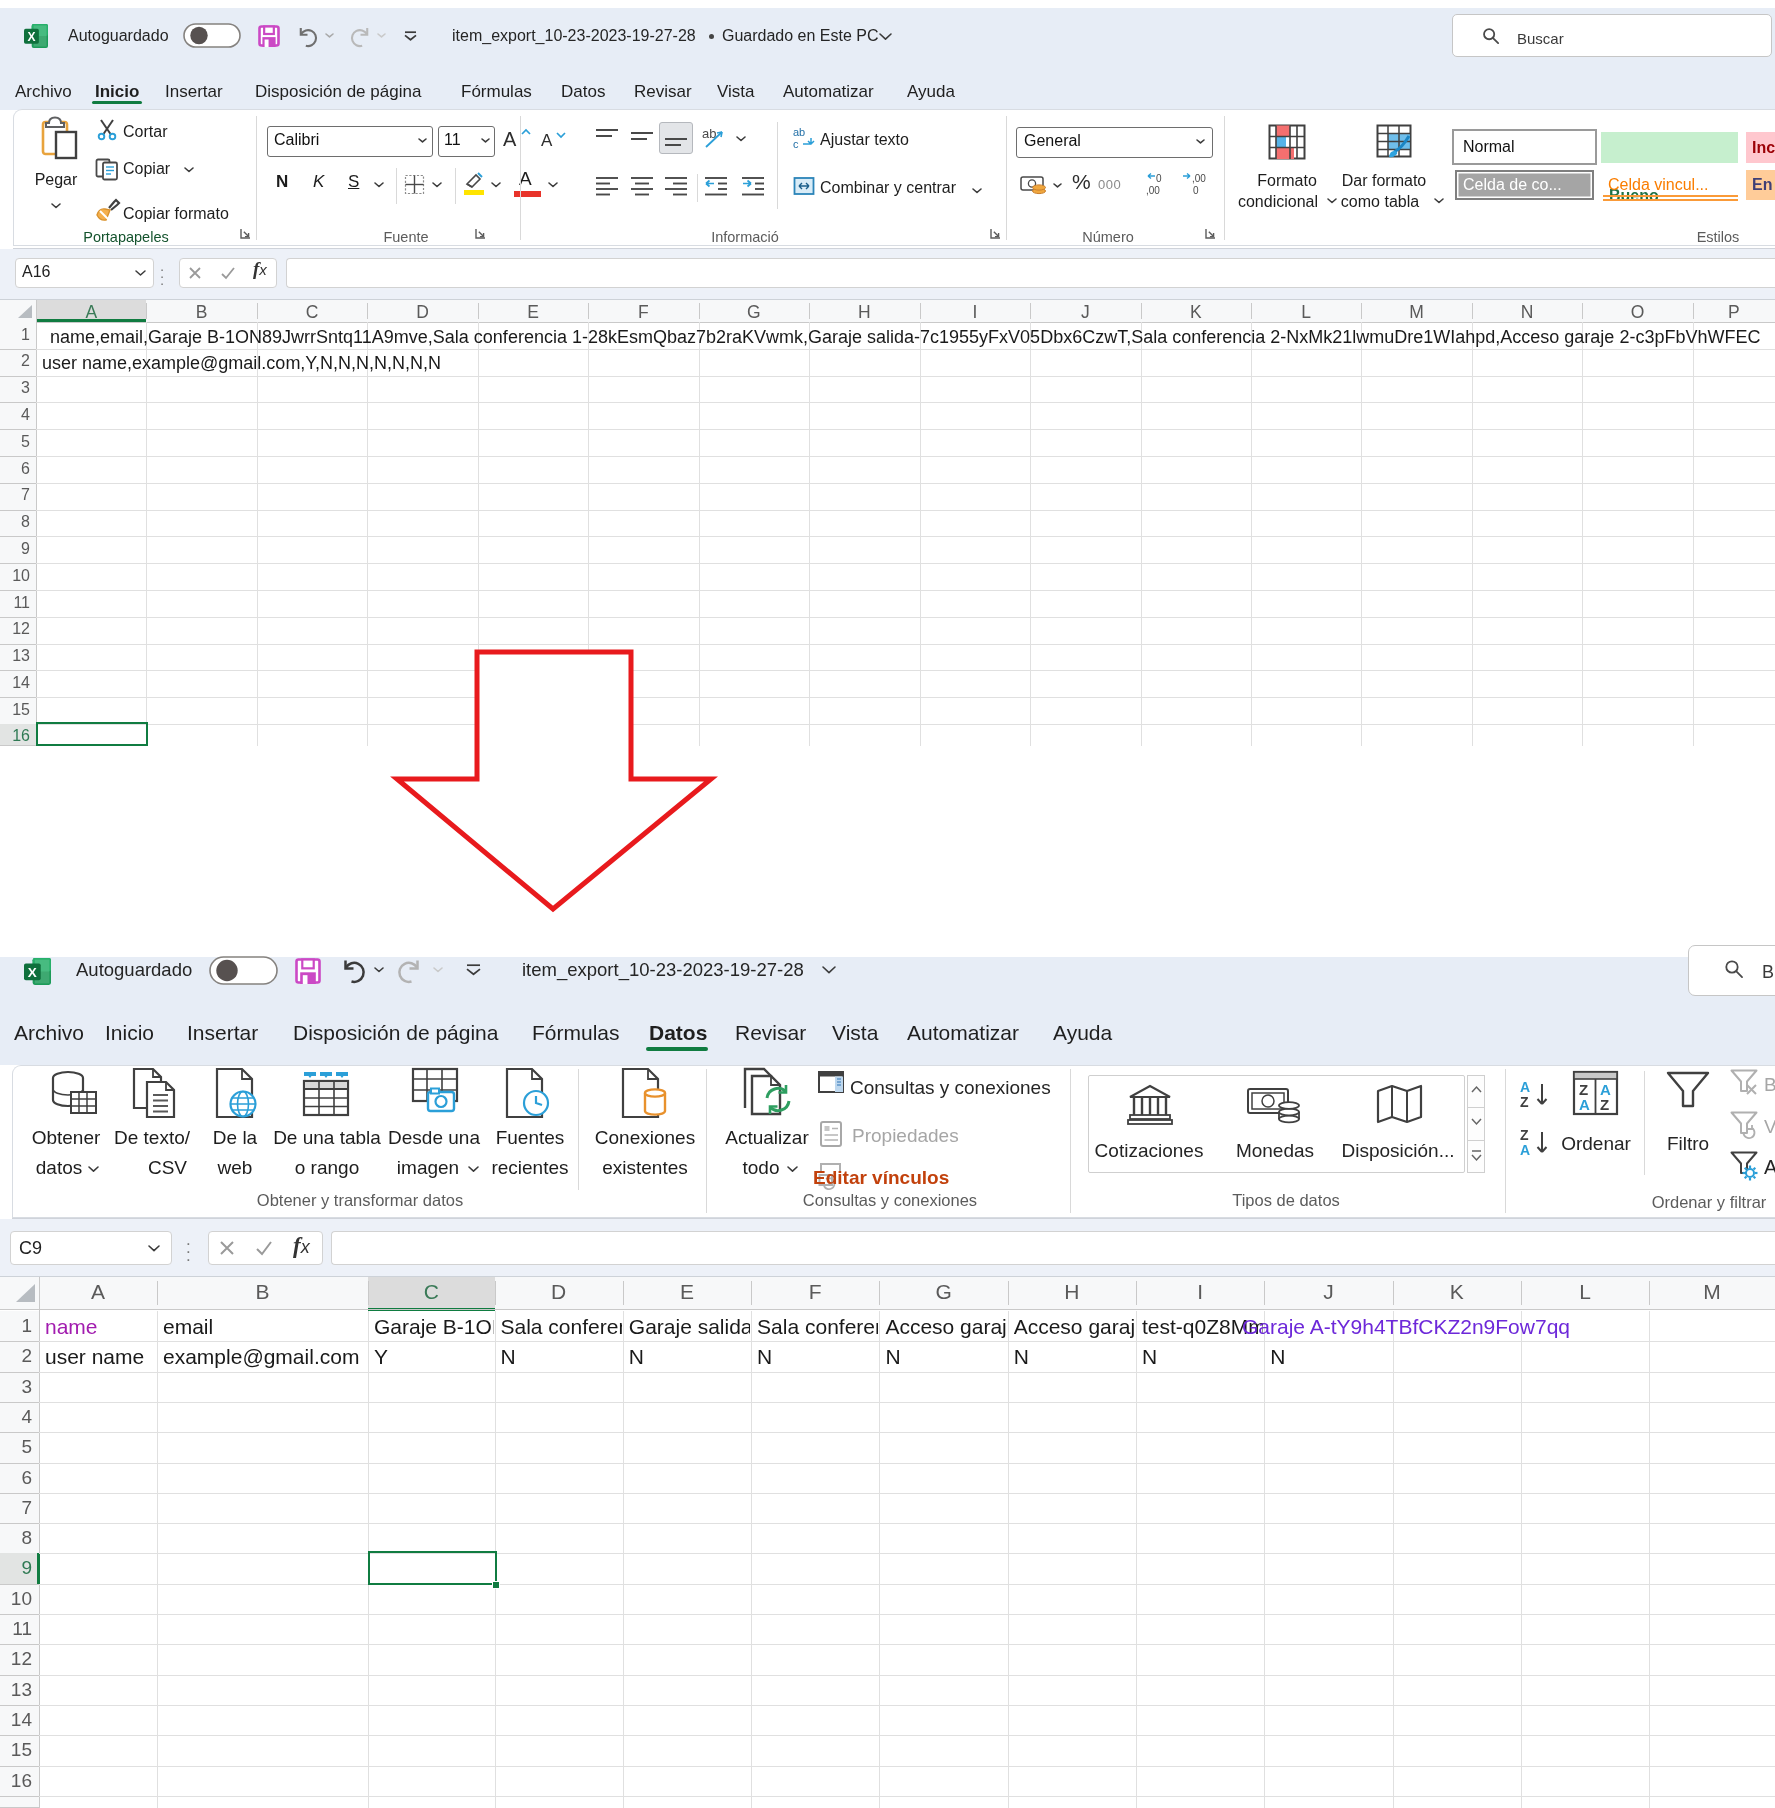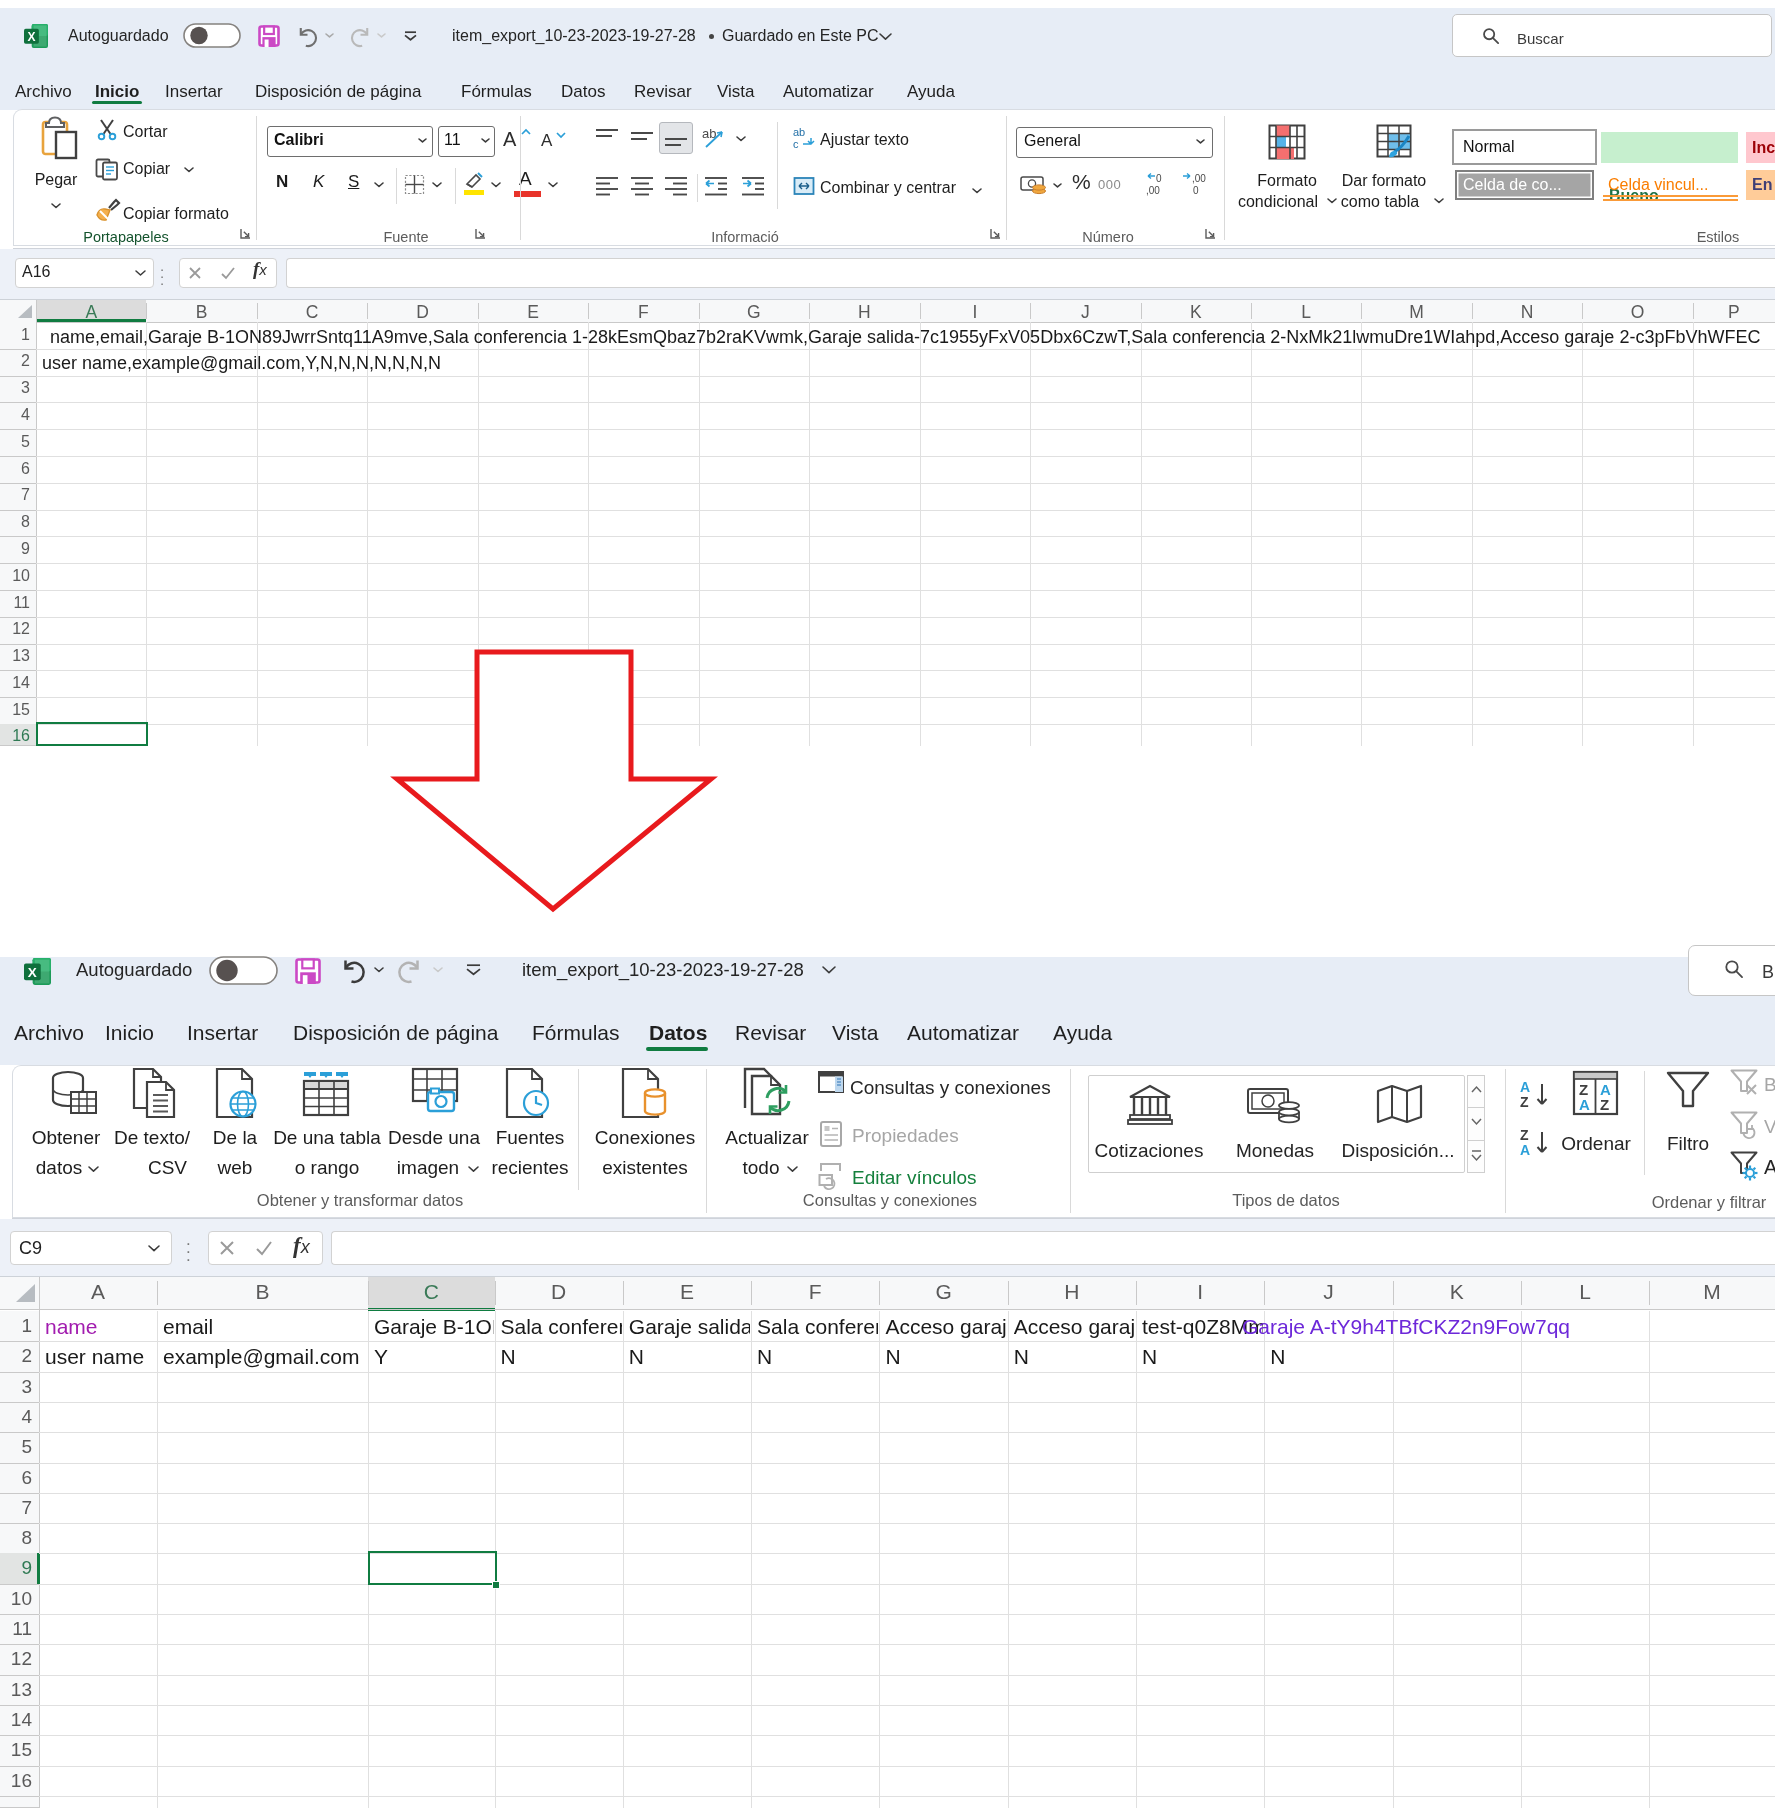--- a/index.html
+++ b/index.html
@@ -108,21 +108,21 @@
 <path d="M 5 12 L 13 20" stroke="#fff" stroke-width="2"></path>
   </svg>
 <div class="tx" style="left:123px;top:205px;font-size:16px;color:#1d1d1d;font-weight:400;">Copiar formato</div>
 <div class="tx" style="left:66.0px;width:120px;text-align:center;top:229px;font-size:14.5px;color:#14532d;font-weight:400;">Portapapeles</div>
 <svg class="a" style="left:240px;top:228px" width="11" height="11" viewBox="0 0 11 11">
     <path d="M 1 1 L 1 10 L 10 10" fill="none" stroke="#5c5c5c" stroke-width="1.4"></path>
 <path d="M 3.8499999999999996 3.8499999999999996 L 8.58 8.58 M 8.58 4.95 L 8.58 8.58 L 4.95 8.58" fill="none" stroke="#5c5c5c" stroke-width="1.4"></path>
   </svg>
 <div class="a" style="left:256px;top:116px;width:1px;height:124px;background:#d9d9d9"></div>
 <div class="a" style="left:267px;top:126px;width:166px;height:31px;background:#fff;border:1px solid #6e6e6e;border-radius:3px"></div>
-<div class="tx" style="left:274px;top:131px;font-size:16px;color:#111;font-weight:700;">Calibri</div>
+<div class="tx" style="left:274px;top:131px;font-size:16px;color:#111;font-weight:400;">Calibri</div>
 <svg class="a" style="left:418px;top:138px" width="9" height="4.95" viewBox="0 0 9 4.95">
     <path d="M 1 1 L 4.5 3.95 L 8 1" fill="none" stroke="#3b3b3b" stroke-width="1.6" stroke-linecap="round" stroke-linejoin="round"></path>
   </svg>
 <div class="a" style="left:438px;top:126px;width:57px;height:31px;background:#fff;border:1px solid #6e6e6e;border-radius:3px"></div>
 <div class="tx" style="left:444px;top:131px;font-size:16px;color:#111;font-weight:400;">11</div>
 <svg class="a" style="left:481px;top:138px" width="9" height="4.95" viewBox="0 0 9 4.95">
     <path d="M 1 1 L 4.5 3.95 L 8 1" fill="none" stroke="#3b3b3b" stroke-width="1.6" stroke-linecap="round" stroke-linejoin="round"></path>
   </svg>
 <div class="tx" style="left:503px;top:128px;font-size:20px;color:#2d2d2d;font-weight:400;">A</div>
 <svg class="a" style="left:521px;top:129px" width="10" height="6" viewBox="0 0 10 6">
@@ -596,21 +596,21 @@
 <rect x="1" y="1" width="20" height="24" rx="2" fill="#fff" stroke="#a8a8a8" stroke-width="2"></rect>
 <rect x="4.5" y="5" width="5" height="5" fill="#c6c6c6"></rect>
 <path d="M 12 7.5 L 18 7.5 M 4.5 14 L 18 14 M 4.5 19 L 18 19" stroke="#b5b5b5" stroke-width="1.6"></path>
   </svg>
 <div class="tx" style="left:852px;top:1125px;font-size:19px;color:#a6a6a6;font-weight:400;">Propiedades</div>
 <svg class="a" style="left:818px;top:1161px" width="27" height="27" viewBox="0 0 27 27">
 <path d="M 3 10 L 3 3 L 22 3 L 22 10" fill="none" stroke="#b0b0b0" stroke-width="2"></path>
 <path d="M 1.5 14 L 14 14 L 14 24 L 1.5 24 Z" fill="#fff" stroke="#b0b0b0" stroke-width="2"></path>
 <path d="M 8 18 A 5.5 5.5 0 1 1 6 25" fill="none" stroke="#b0b0b0" stroke-width="1.8"></path>
   </svg>
-<div class="tx" style="left:852px;top:1167px;font-size:19px;color:#15803d;font-weight:400;">Editar vínculos</div>
+<div class="tx" style="left:813px;top:1167px;font-size:19px;color:#c2410c;font-weight:700;">Editar vínculos</div>
 <div class="tx" style="left:750.0px;width:280px;text-align:center;top:1191px;font-size:16.5px;color:#5c5c5c;font-weight:400;">Consultas y conexiones</div>
 <div class="a" style="left:1070px;top:1069px;width:1px;height:144px;background:#d9d9d9"></div>
 <div class="a" style="left:1088px;top:1075px;width:377px;height:98px;background:#fff;border:1px solid #cfcfcf;border-radius:2px"></div>
 <svg class="a" style="left:1129px;top:1085px" width="42" height="40" viewBox="0 0 42 40">
 <path d="M 21 1 L 41 12 L 1 12 Z" fill="#fff" stroke="#404040" stroke-width="2"></path>
 <path d="M 5 12 L 5 30 M 13 12 L 13 30 M 21 12 L 21 30 M 29 12 L 29 30 M 37 12 L 37 30" stroke="#404040" stroke-width="2.4"></path>
 <rect x="1" y="30" width="40" height="4" fill="#fff" stroke="#404040" stroke-width="1.8"></rect>
 <rect x="-1" y="35" width="44" height="4" fill="#fff" stroke="#404040" stroke-width="1.8"></rect>
   </svg>
 <div class="tx" style="left:1074.0px;width:150px;text-align:center;top:1140px;font-size:19px;color:#252525;font-weight:400;">Cotizaciones</div>

